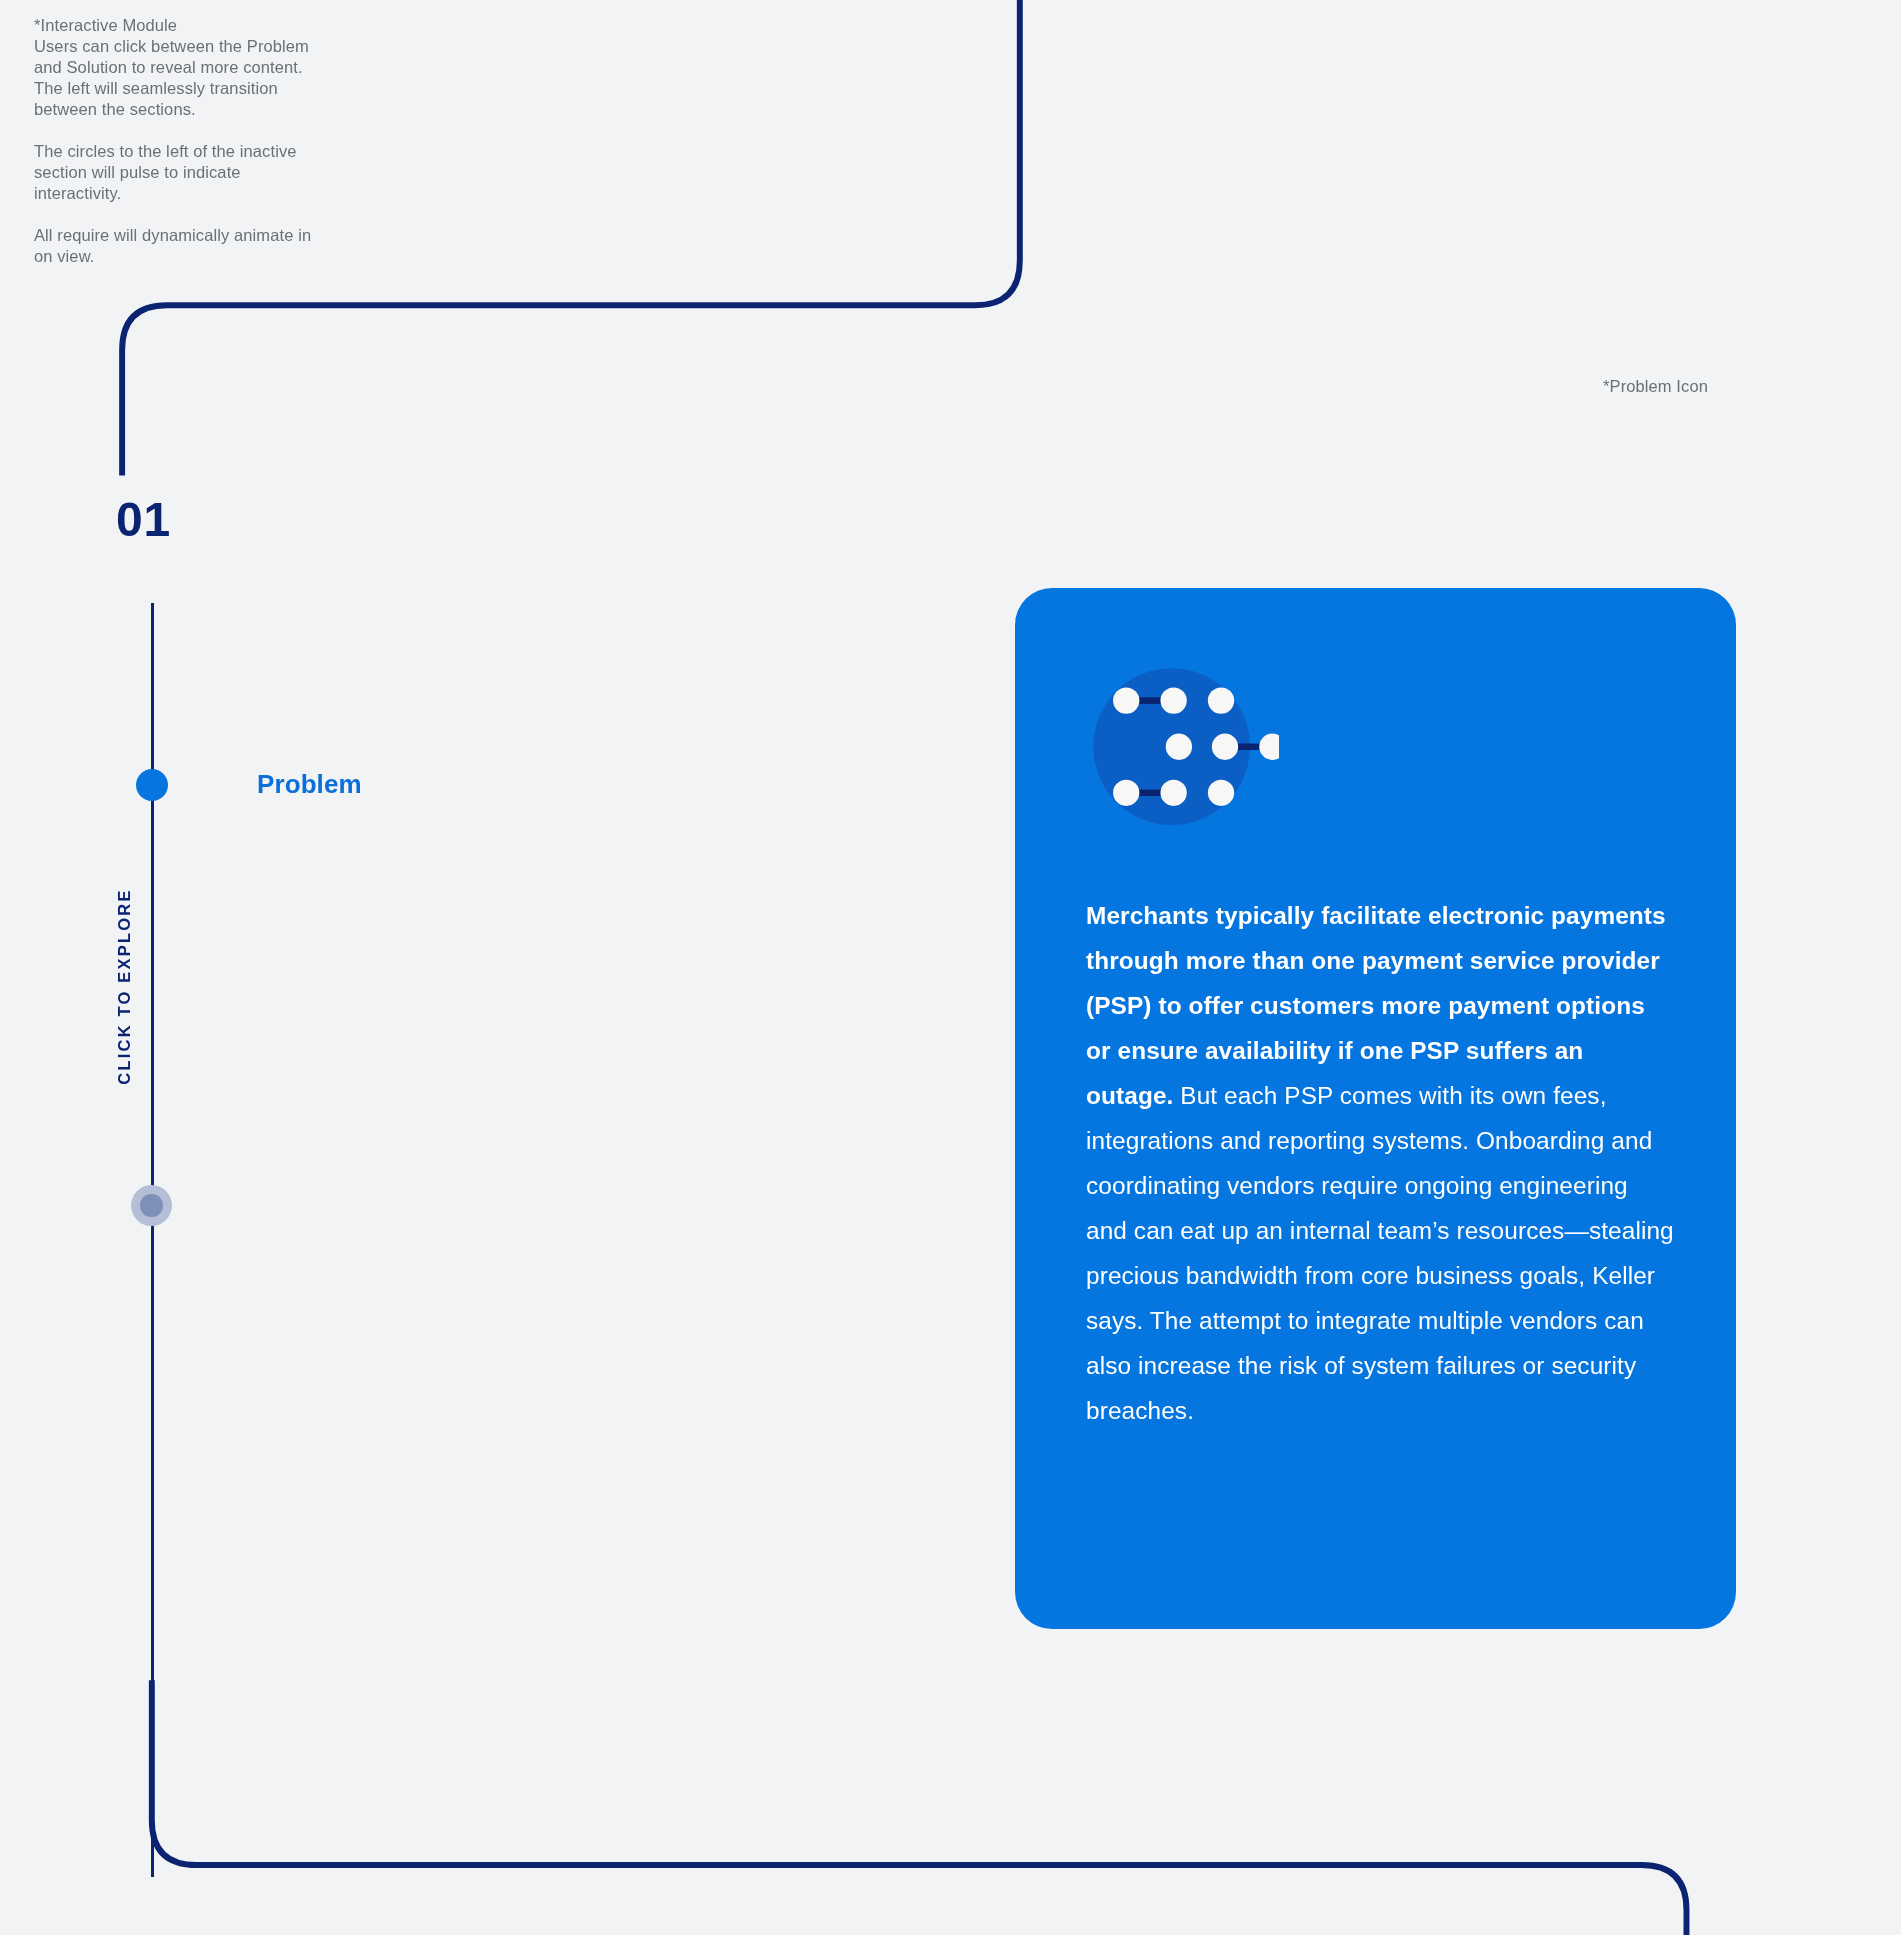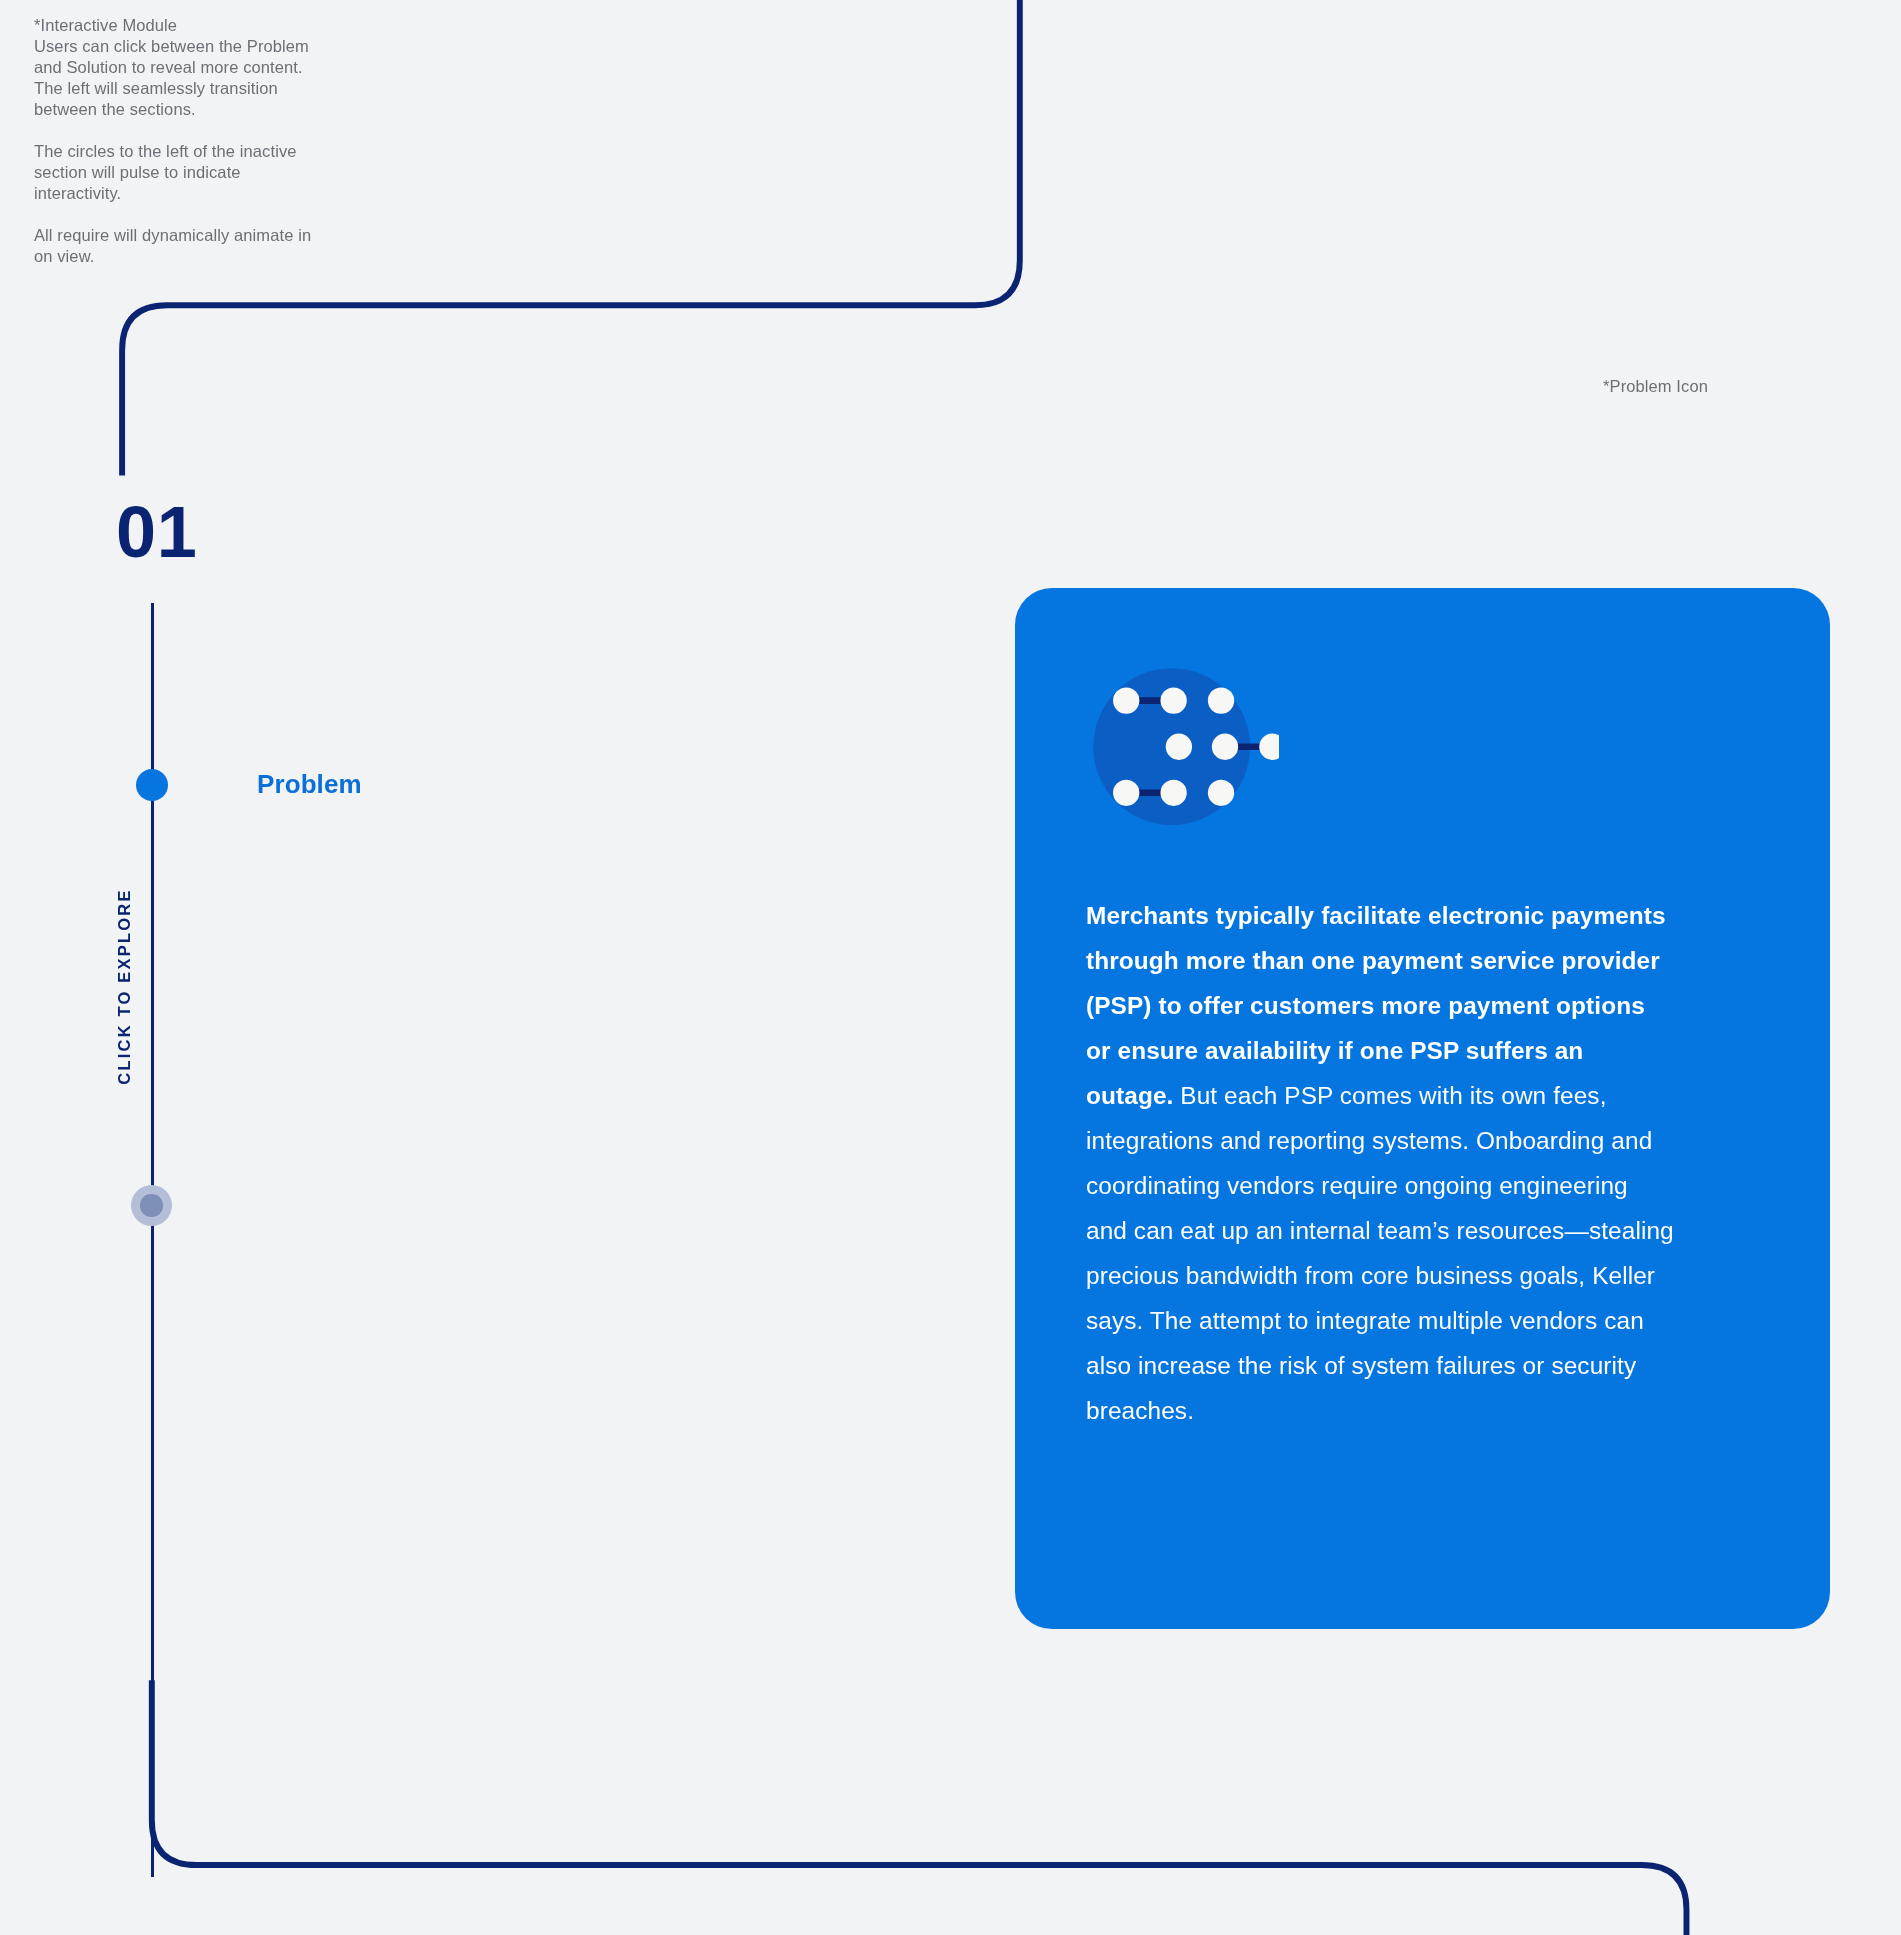--- a/index.html
+++ b/index.html
@@ -41,21 +41,21 @@
   .note p.gap { margin-top: 21px; }
   #note-interactive { left: 34px; top: 14.5px; width: 284px; }
   #note-problem-icon { left: 1603px; top: 376px; width: 271px; }
 
   
   #section-number {
     position: absolute;
     left: 116px;
     top: 496px;
     color: #0a2472;
-    font-size: 72px;
+    font-size: 48px;
     font-weight: 700;
     letter-spacing: 0.7px;
     line-height: 1;
   }
 
   
   #timeline-line {
     position: absolute;
     left: 151px;
     top: 603px;
@@ -128,21 +128,21 @@
     letter-spacing: -0.4px;
   }
   .headline.active { color: #0b6fd8; }
   .headline.inactive { color: #9aa5c1; }
 
   
   #problem-card {
     position: absolute;
     left: 1015px;
     top: 588px;
-    width: 815px;
+    width: 721px;
     height: 1041px;
     background: #0575e0;
     border-radius: 37px;
   }
   #problem-icon {
     position: absolute;
     left: 73px;
     top: 76px;
     width: 191px;
     height: 172px;

